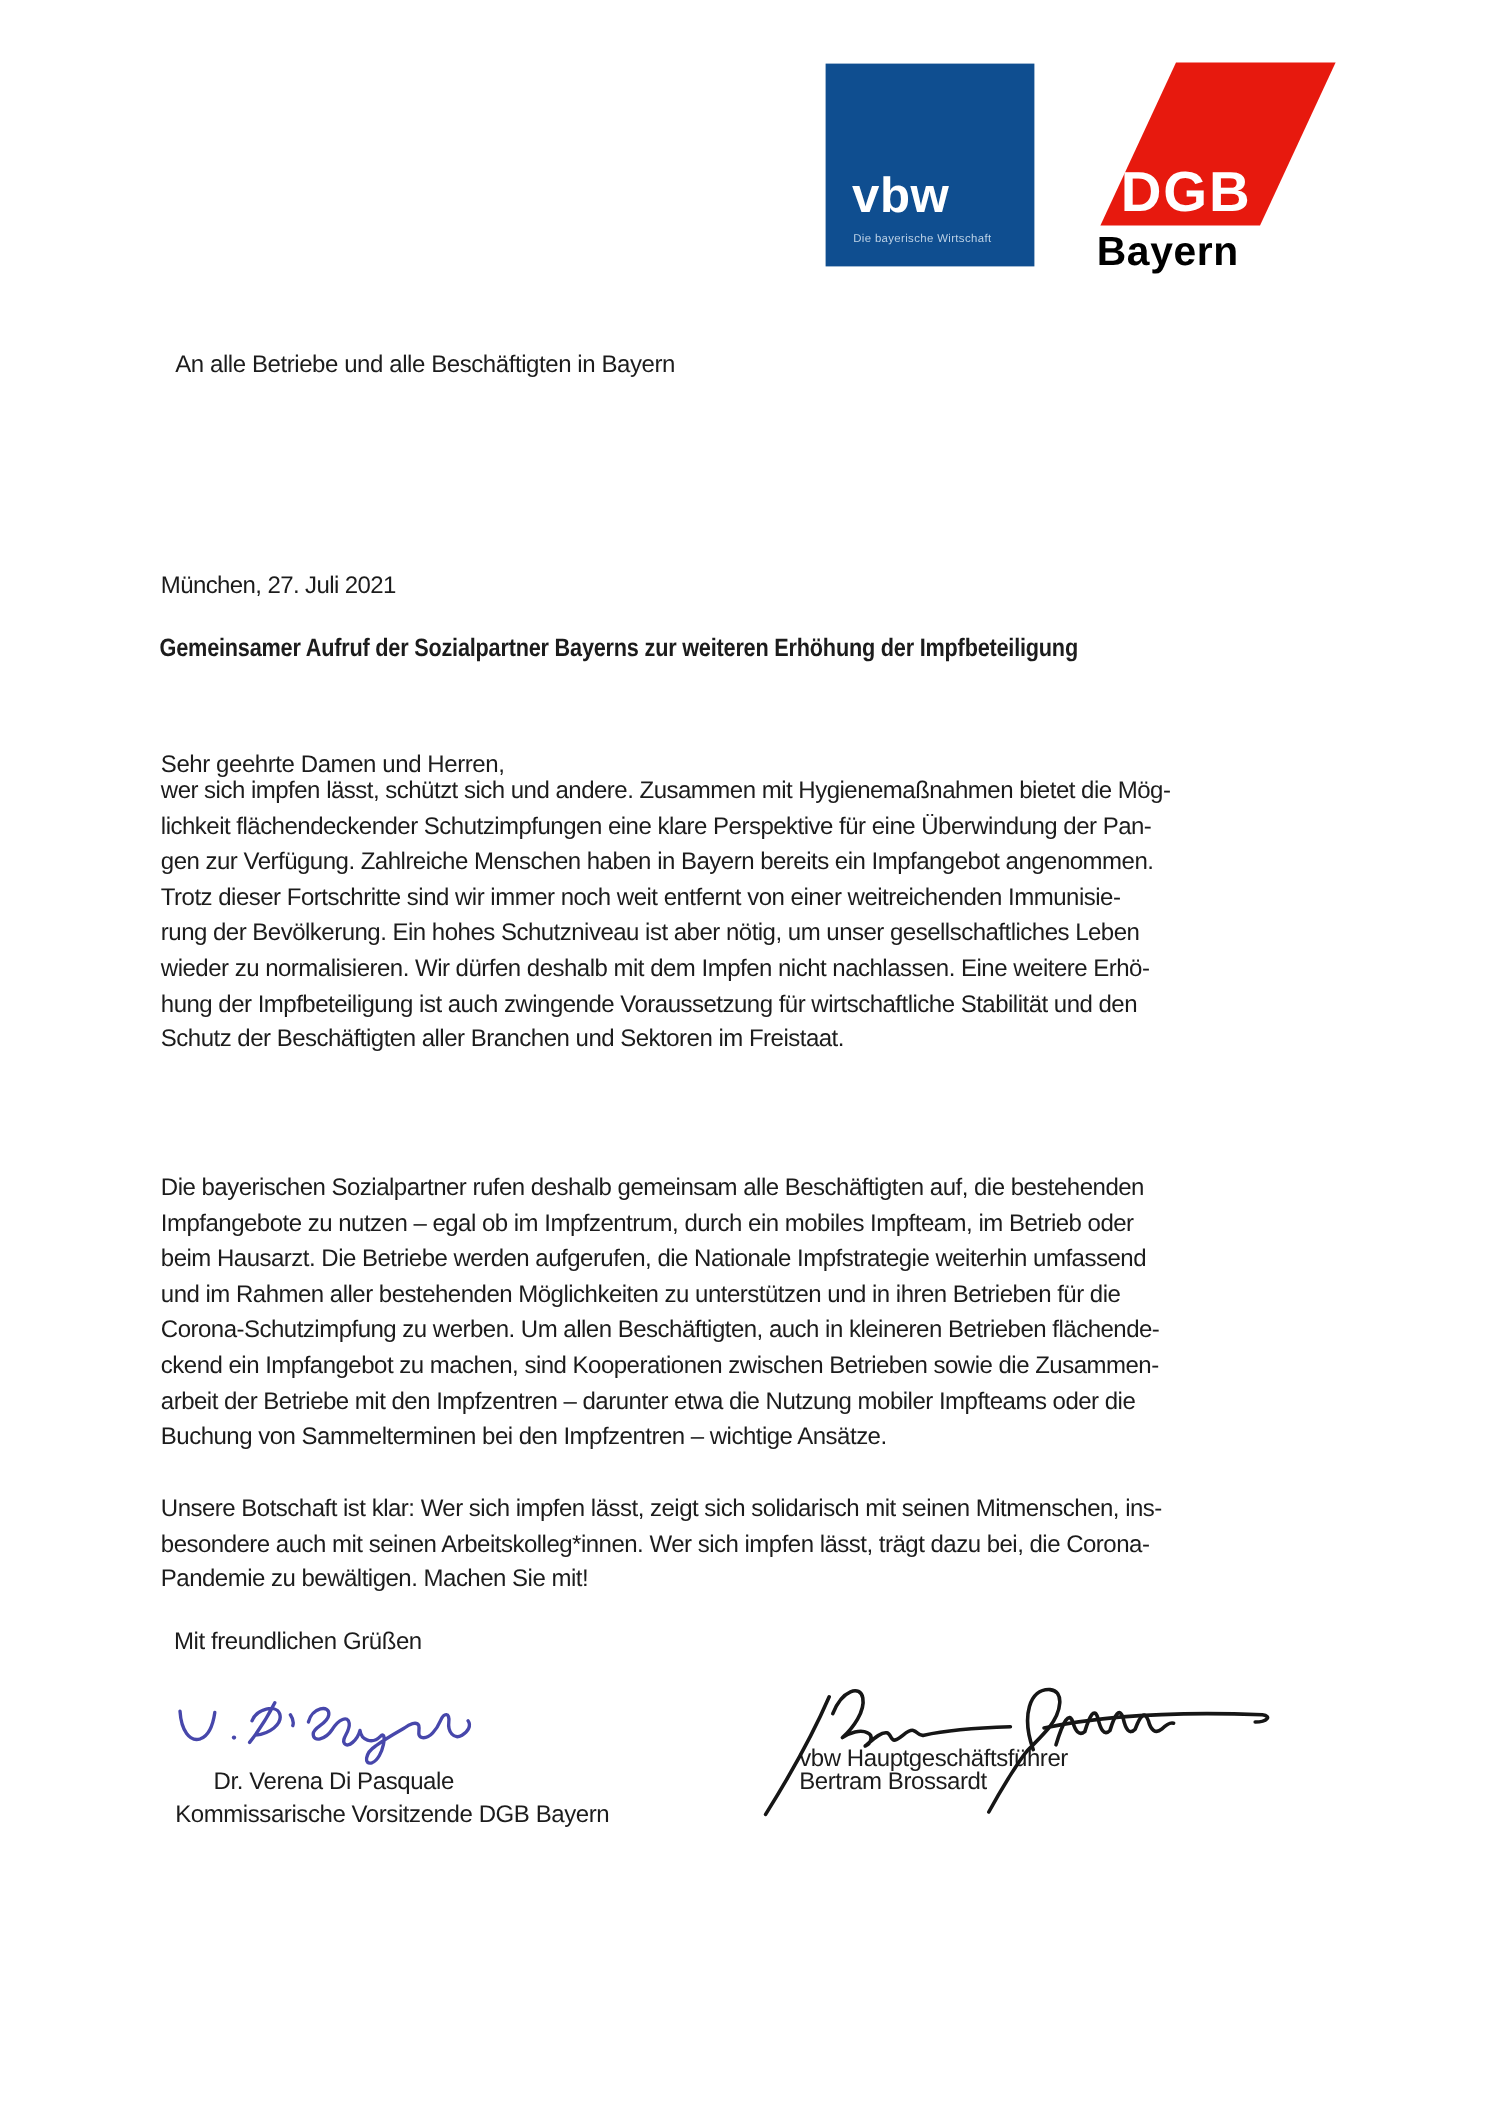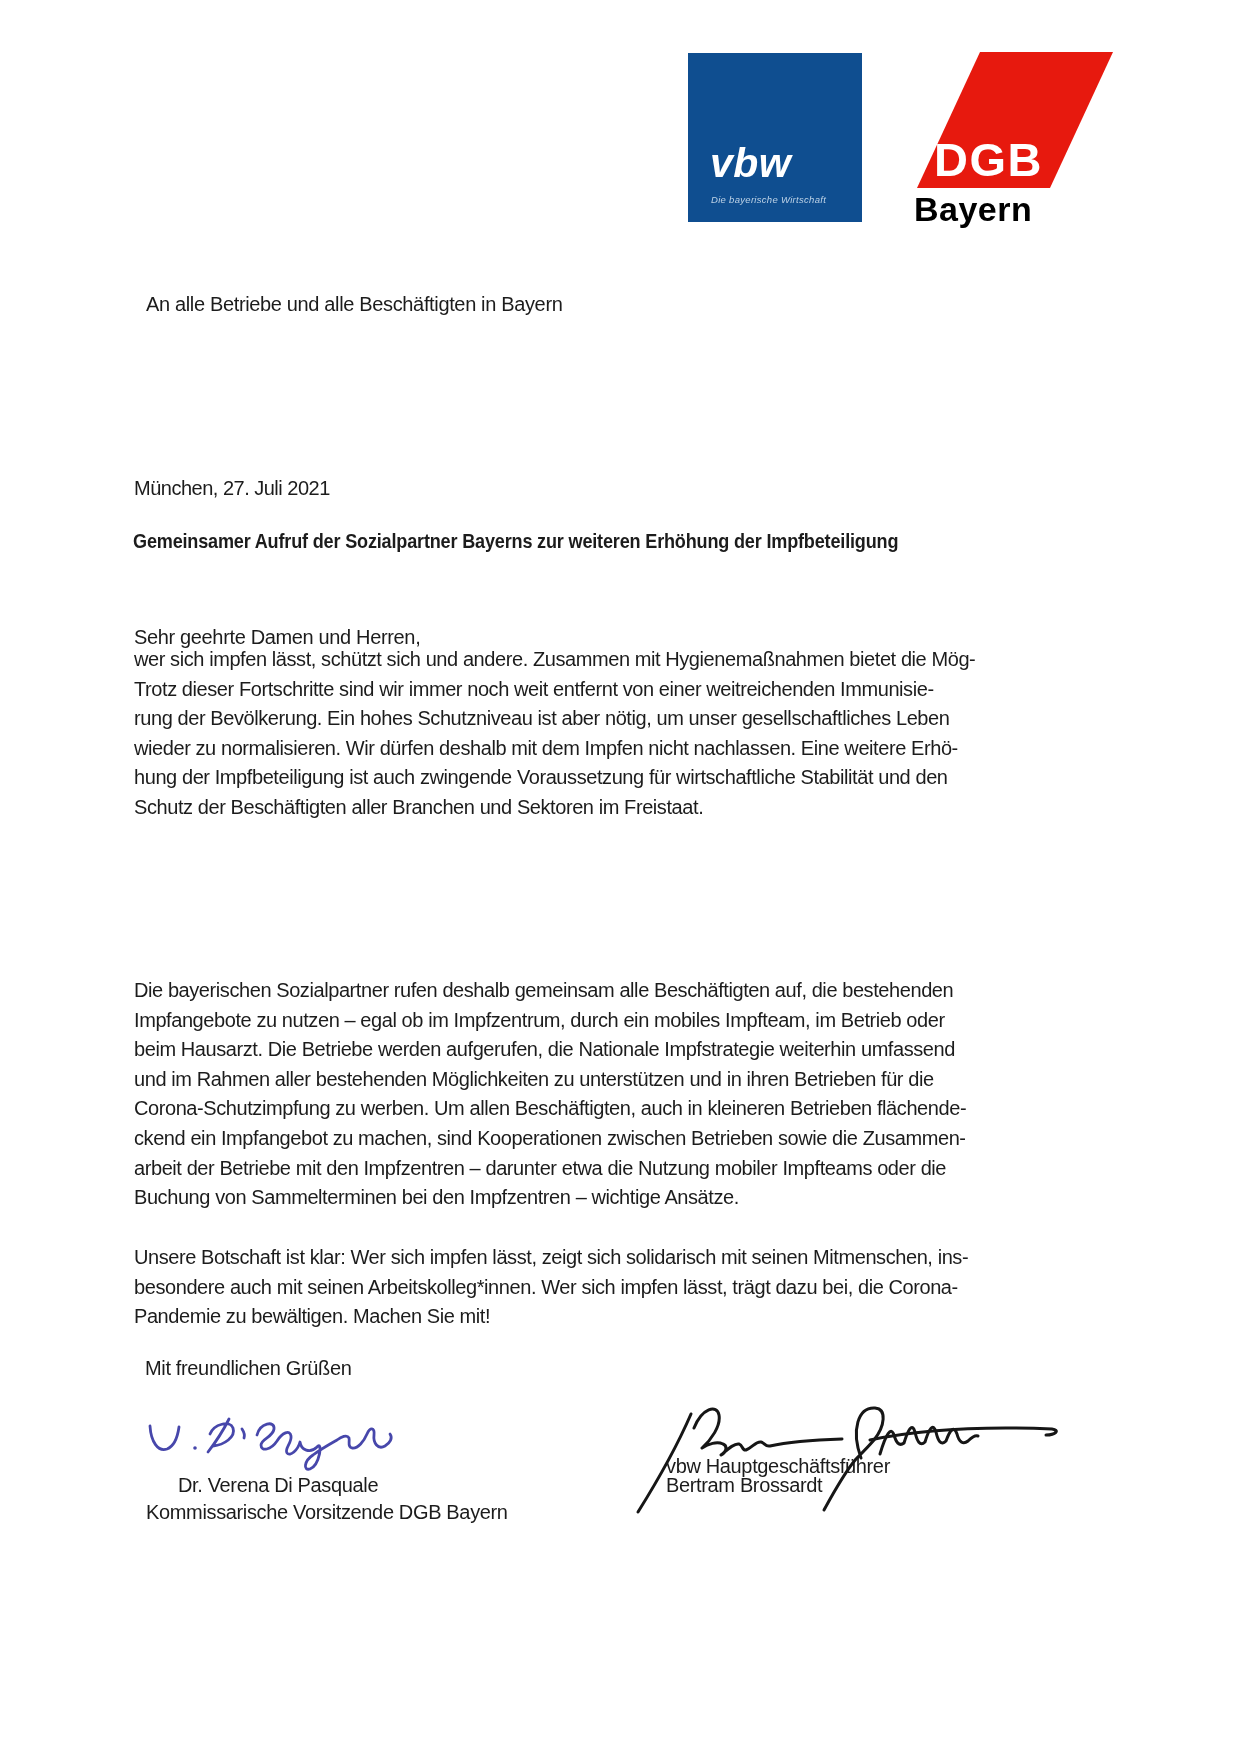--- a/index.html
+++ b/index.html
@@ -10,21 +10,20 @@
     background:#ffffff;
     font-family:"Liberation Sans", sans-serif;
     color:#1c1c1c;
     overflow:hidden;
   }
   
   .logo-vbw{
     position:absolute; left:688px; top:53px;
     width:174px; height:169px;
     background:#0f4e90;
-    font-style:italic;
   }
   .vbw-text{
     position:absolute; left:22px; top:90px;
     font-size:41px; font-weight:600; color:#ffffff; letter-spacing:0.5px;
     line-height:1;
   }
   .vbw-sub{
     position:absolute; left:23px; top:141px;
     font-size:9.5px; color:#bdd2e6; letter-spacing:0.3px;
   }
@@ -76,20 +75,22 @@
   <div class="txt recipient">An alle Betriebe und alle Beschäftigten in Bayern</div>
 
   <div class="txt dateline">München, 27. Juli 2021</div>
 
   <div class="txt subject">Gemeinsamer Aufruf der Sozialpartner Bayerns zur weiteren Erhöhung der Impfbeteiligung</div>
 
   <div class="txt salutation">Sehr geehrte Damen und Herren,</div>
 
   <div class="para p1">
     <div class="line">wer sich impfen lässt, schützt sich und andere. Zusammen mit Hygienemaßnahmen bietet die Mög-</div>
+    <div class="line">lichkeit flächendeckender Schutzimpfungen eine klare Perspektive für eine Überwindung der Pan-</div>
+    <div class="line">gen zur Verfügung. Zahlreiche Menschen haben in Bayern bereits ein Impfangebot angenommen.</div>
     <div class="line">Trotz dieser Fortschritte sind wir immer noch weit entfernt von einer weitreichenden Immunisie-</div>
     <div class="line">rung der Bevölkerung. Ein hohes Schutzniveau ist aber nötig, um unser gesellschaftliches Leben</div>
     <div class="line">wieder zu normalisieren. Wir dürfen deshalb mit dem Impfen nicht nachlassen. Eine weitere Erhö-</div>
     <div class="line">hung der Impfbeteiligung ist auch zwingende Voraussetzung für wirtschaftliche Stabilität und den</div>
     <div class="line">Schutz der Beschäftigten aller Branchen und Sektoren im Freistaat.</div>
   </div>
 
   <div class="para p2">
     <div class="line">Die bayerischen Sozialpartner rufen deshalb gemeinsam alle Beschäftigten auf, die bestehenden</div>
     <div class="line">Impfangebote zu nutzen – egal ob im Impfzentrum, durch ein mobiles Impfteam, im Betrieb oder</div>

